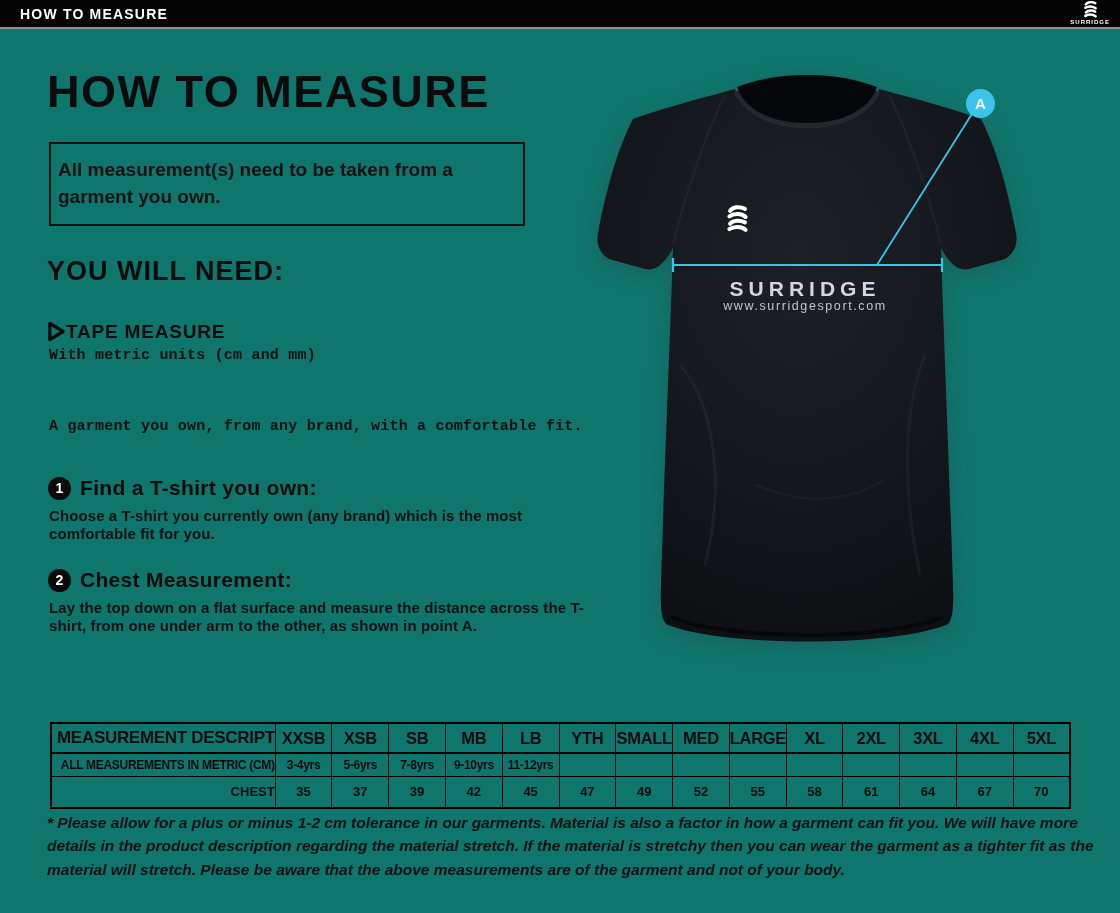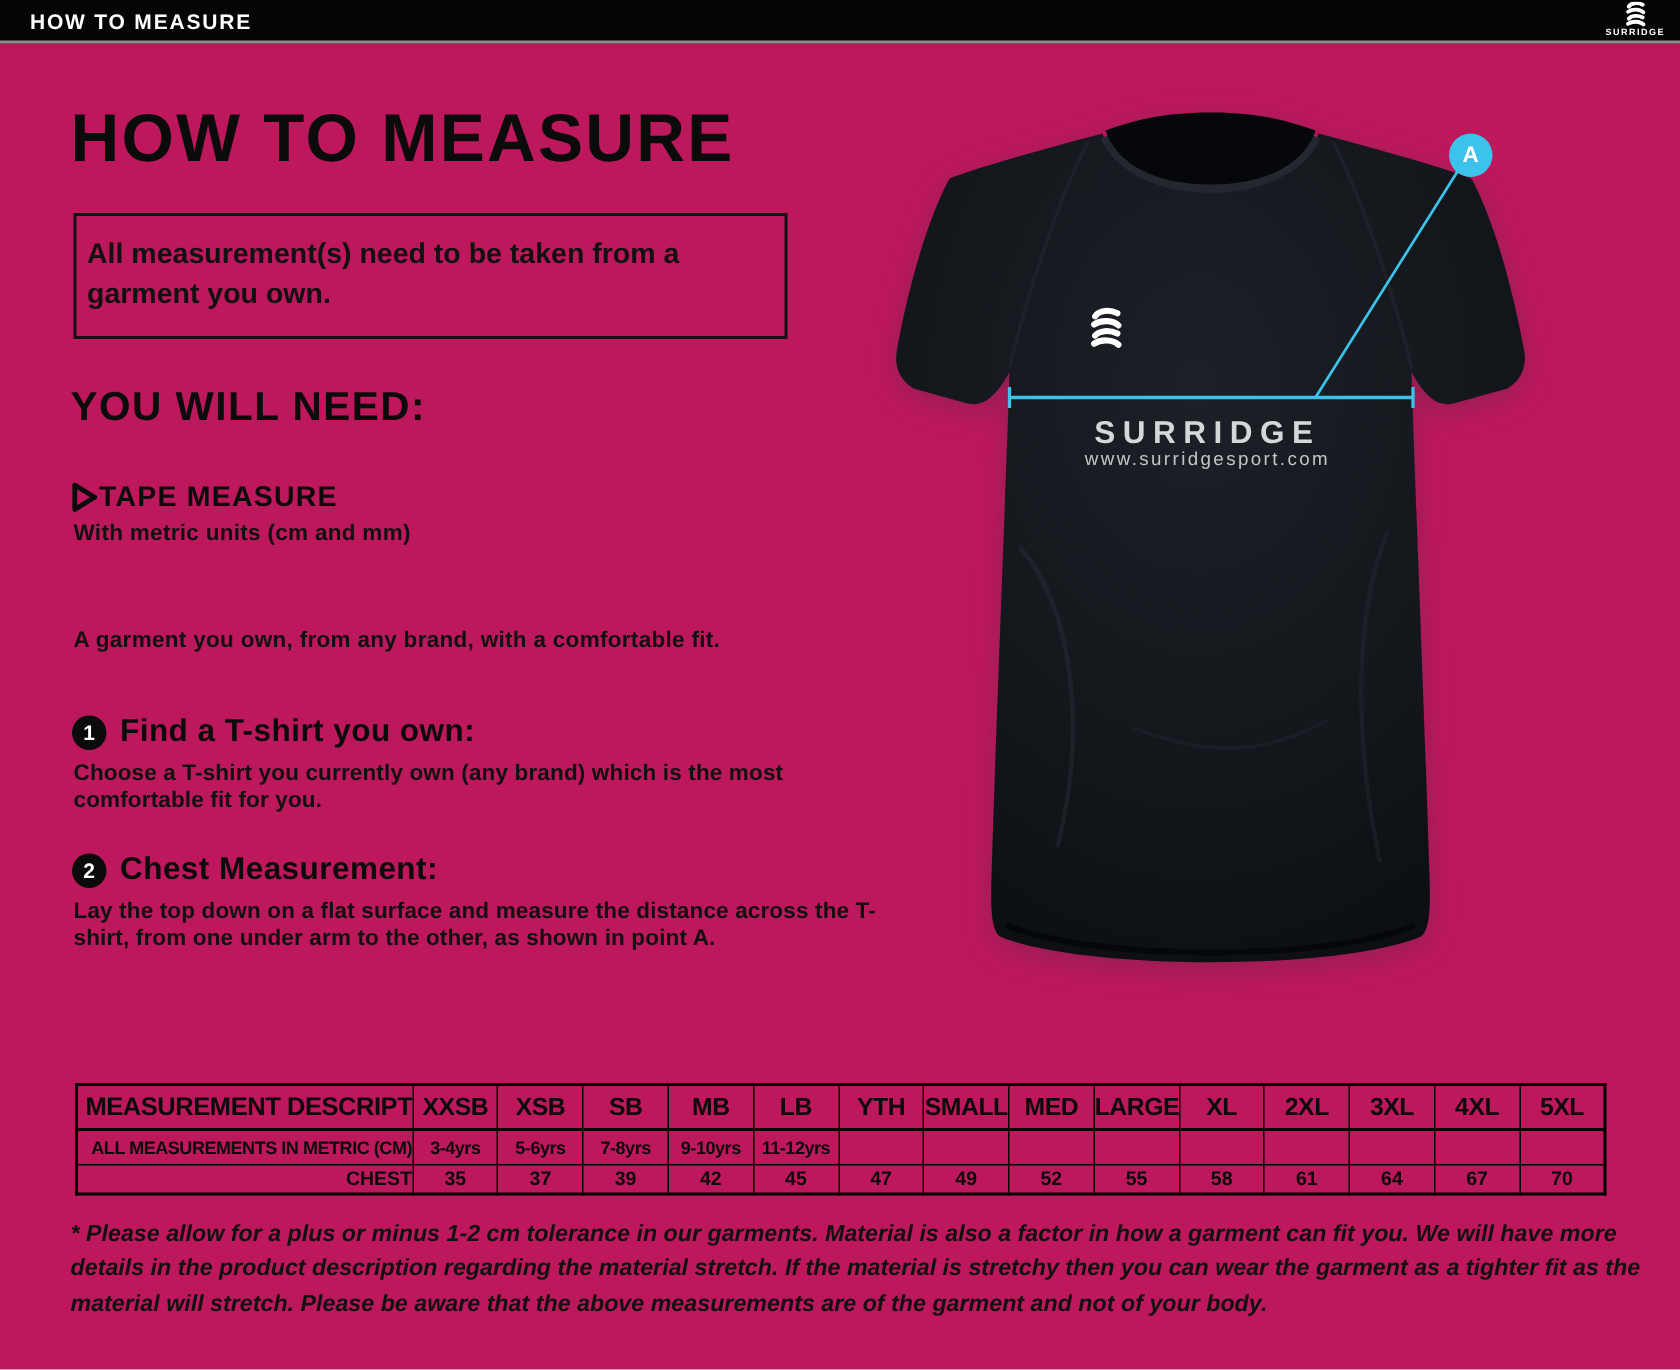--- a/index.html
+++ b/index.html
@@ -1,39 +1,39 @@
 <!DOCTYPE html>
 <html><head>
 <meta charset="utf-8">
 <style>
   * { margin:0; padding:0; box-sizing:border-box; }
   html,body { background:#fff; }
   body { font-family:"Liberation Sans", sans-serif; color:#0b0b0b; }
-  #screen { position:relative; width:1120px; height:913px; background:#be185d; overflow:hidden; }
+  #screen { position:relative; width:1120px; height:913px; background:#0f766e; overflow:hidden; }
 
   
   .topbar { position:absolute; left:0; top:0; width:1120px; height:29px;
             background:#050505; border-bottom:2px solid #8f8f8f;
             display:flex; align-items:center; }
   .topbar-title { color:#fff; font-size:14px; font-weight:bold; letter-spacing:1.2px; margin-left:20px; }
   .topbar-brand { position:absolute; right:10px; top:1px; display:flex; flex-direction:column; align-items:center; }
   .topbar-brand svg { width:15px; height:17px; }
   .topbar-brand-name { color:#fff; font-size:6px; font-weight:bold; letter-spacing:1px; margin-top:1px; }
 
   
   .page-title { position:absolute; left:47px; top:66px; font-size:45px; font-weight:800;
                 letter-spacing:1.5px; color:#0b0b0b; }
   .notice-box { position:absolute; left:49px; top:142px; width:476px; border:2.5px solid #111;
                 padding:13px 7px; font-size:19px; font-weight:bold; line-height:1.42; color:#111; }
   .ywn-heading { position:absolute; left:47px; top:256px; font-size:27px; font-weight:800; letter-spacing:1px; }
 
   .need-item-title { position:absolute; display:flex; align-items:flex-start; 
                      font-size:19px; font-weight:800; letter-spacing:0.8px; }
   .need-item-title svg { width:19px; height:21px; flex:0 0 auto; }
-  .need-item-desc { position:absolute; font-size:15px; font-weight:bold; letter-spacing:0.2px; color:#111; }
+  .need-item-desc { position:absolute; font-size:15px; font-weight:bold; letter-spacing:0.2px; color:#111;font-family:Liberation Mono, monospace; }
   #need1-title { left:47px; top:321px; }
   #need1-desc  { left:49px; top:347px; }
   #need2-title { left:47px; top:392px; }
   #need2-desc  { left:49px; top:418px; }
 
   .step-title { position:absolute; display:flex; align-items:center; gap:9px;
                 font-size:21px; font-weight:800; letter-spacing:0.3px; }
   .step-num { width:23px; height:23px; border-radius:50%; background:#0b0b0b; color:#fff;
               font-size:14px; font-weight:bold; display:flex; align-items:center; justify-content:center; flex:0 0 auto; }
   .step-desc { position:absolute; font-size:15px; font-weight:bold; line-height:1.18; letter-spacing:0.1px; color:#111; }
@@ -49,21 +49,21 @@
 
   table.size-chart { position:absolute; left:50px; top:722px; width:1021px;
                      border-collapse:collapse; table-layout:fixed;
                      border:2.5px solid #000; }
   .size-chart th, .size-chart td { border:1.5px solid #000; text-align:center; vertical-align:middle;
                                    overflow:hidden; white-space:nowrap; }
   .size-chart thead th { height:30px; font-size:16.5px; font-weight:bold; letter-spacing:-0.3px;
                          border-bottom:2.5px solid #000; }
   .size-chart thead th.desc-col { text-align:left; padding-left:5px; font-size:17px; width:22%; }
   .size-chart tbody tr:nth-child(1) td { height:23px; font-size:12px; font-weight:bold; letter-spacing:-0.3px; }
-  .size-chart tbody tr:nth-child(2) td { height:20px; font-size:13px; font-weight:600; }
+  .size-chart tbody tr:nth-child(2) td { height:32px; font-size:13px; font-weight:600; }
   .size-chart tbody td.desc-col { text-align:right; padding-left:5px; font-weight:bold; font-size:12.5px; }
 
   .footnote { position:absolute; left:47px; top:811px; width:1062px;
               font-size:15.5px; font-weight:bold; font-style:italic; line-height:1.5; color:#111; }
 
   
   .shirt-figure { position:absolute; left:585px; top:65px; width:450px; height:590px; }
   .shirt-figure svg.shirt { position:absolute; left:0; top:0; width:450px; height:590px;
                             filter:drop-shadow(0 5px 10px rgba(40,45,55,0.28)); }
   .chest-brand { position:absolute; left:75px; top:212px; width:290px; text-align:center;

